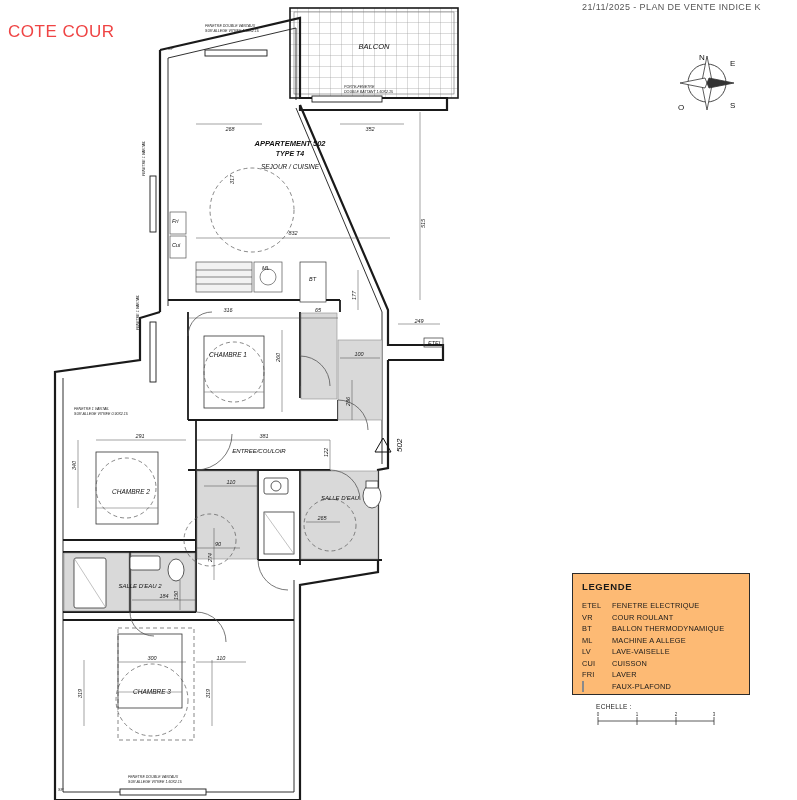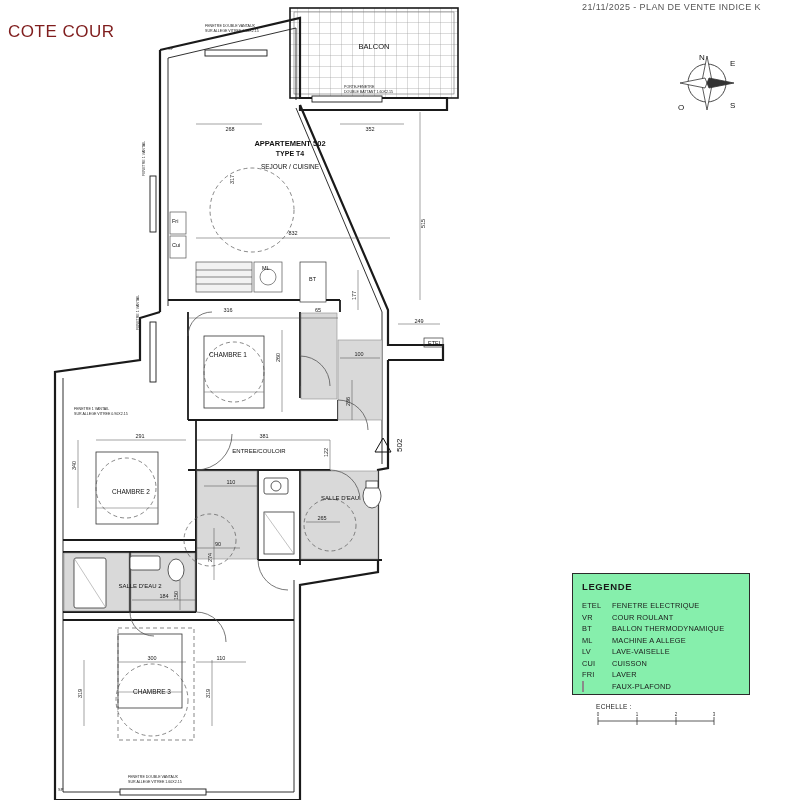--- a/index.html
+++ b/index.html
@@ -23,43 +23,43 @@
     font-size: 9px;
     letter-spacing: .4px;
     color: #555;
     white-space: nowrap;
     margin-left: 16px;
   }
   #page-title {
     top: 22px; left: 8px;
     font-size: 17px;
     letter-spacing: .5px;
-    color: #7f1d1d;
+    color: #ef4444;
   }
 
   
   #plan-canvas {
     top: 0; left: 0;
-    width: 560px; height: 800px;
+    width: 560px; height: 800px; font-style: italic;
   }
   #plan-svg { display: block; }
 
   
   #compass {
     top: 48px; left: 672px;
     width: 70px; height: 70px;
   }
   #compass svg { display: block; }
 
   
   #legend-box {
     top: 573px; left: 572px;
     width: 178px; height: 122px;
     border: 1px solid #2b2b2b;
-    background: #86efac;
+    background: #fdba74;
     box-sizing: border-box;
   }
   #legend-title {
     position: absolute;
     top: 7px; left: 9px;
     font-size: 9.5px;
     font-weight: bold;
     letter-spacing: .6px;
   }
   .legend-rows {

